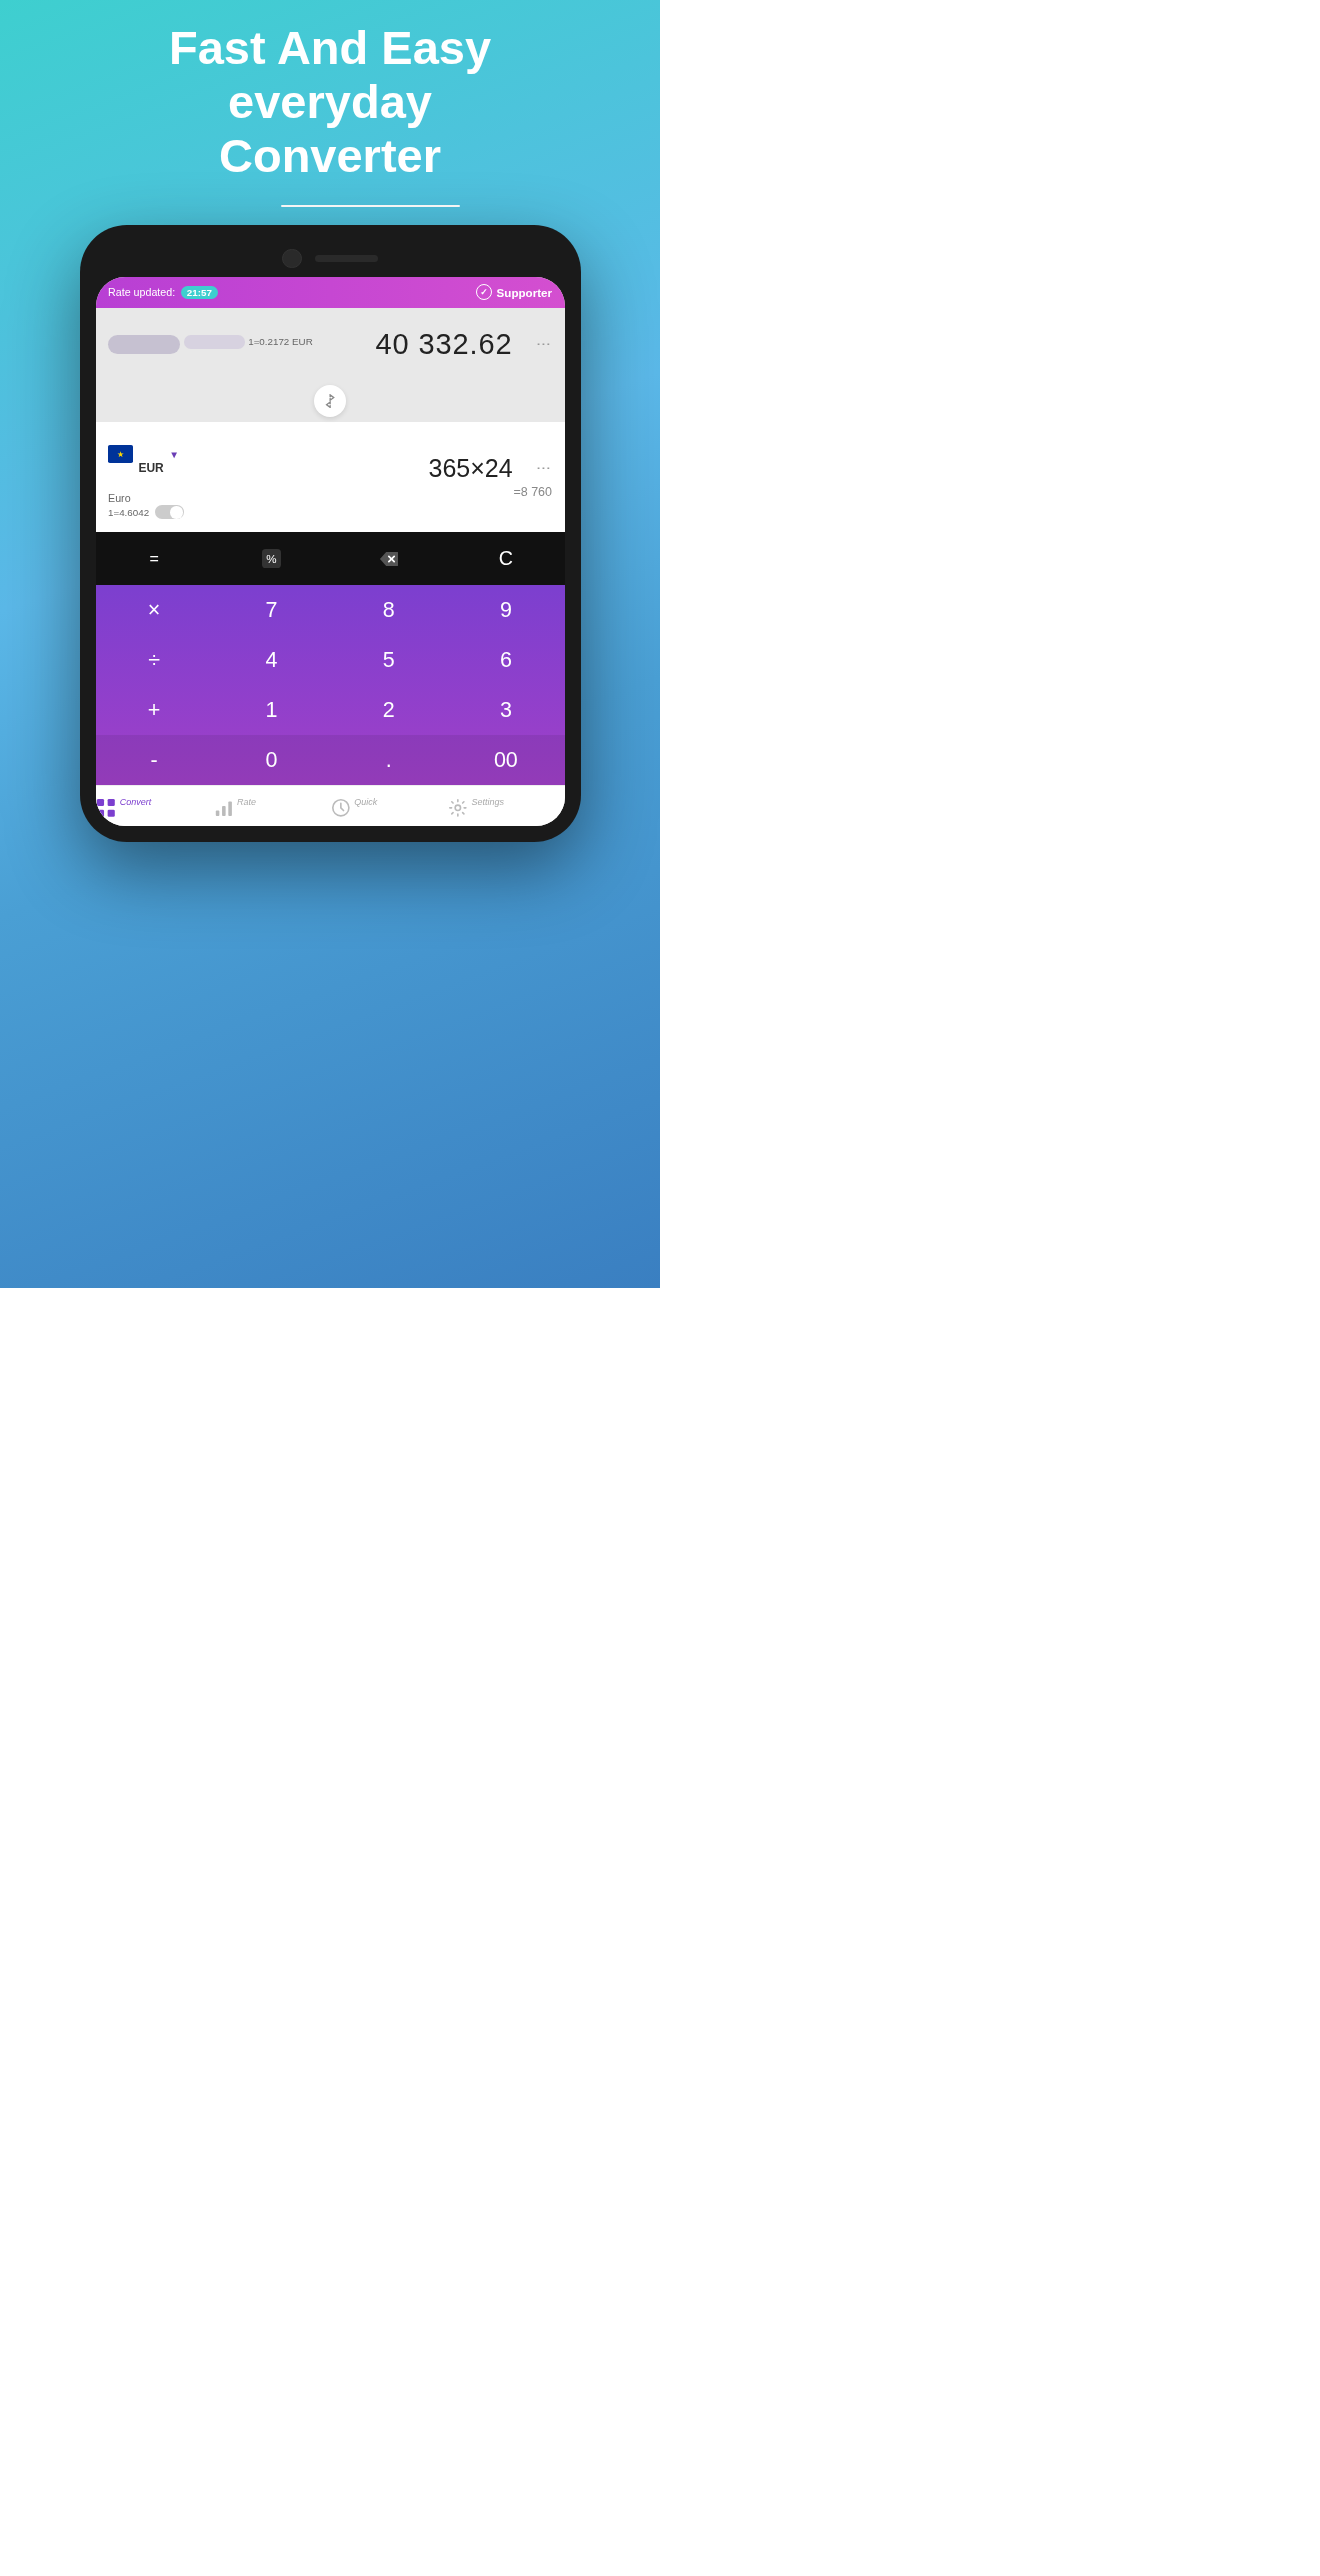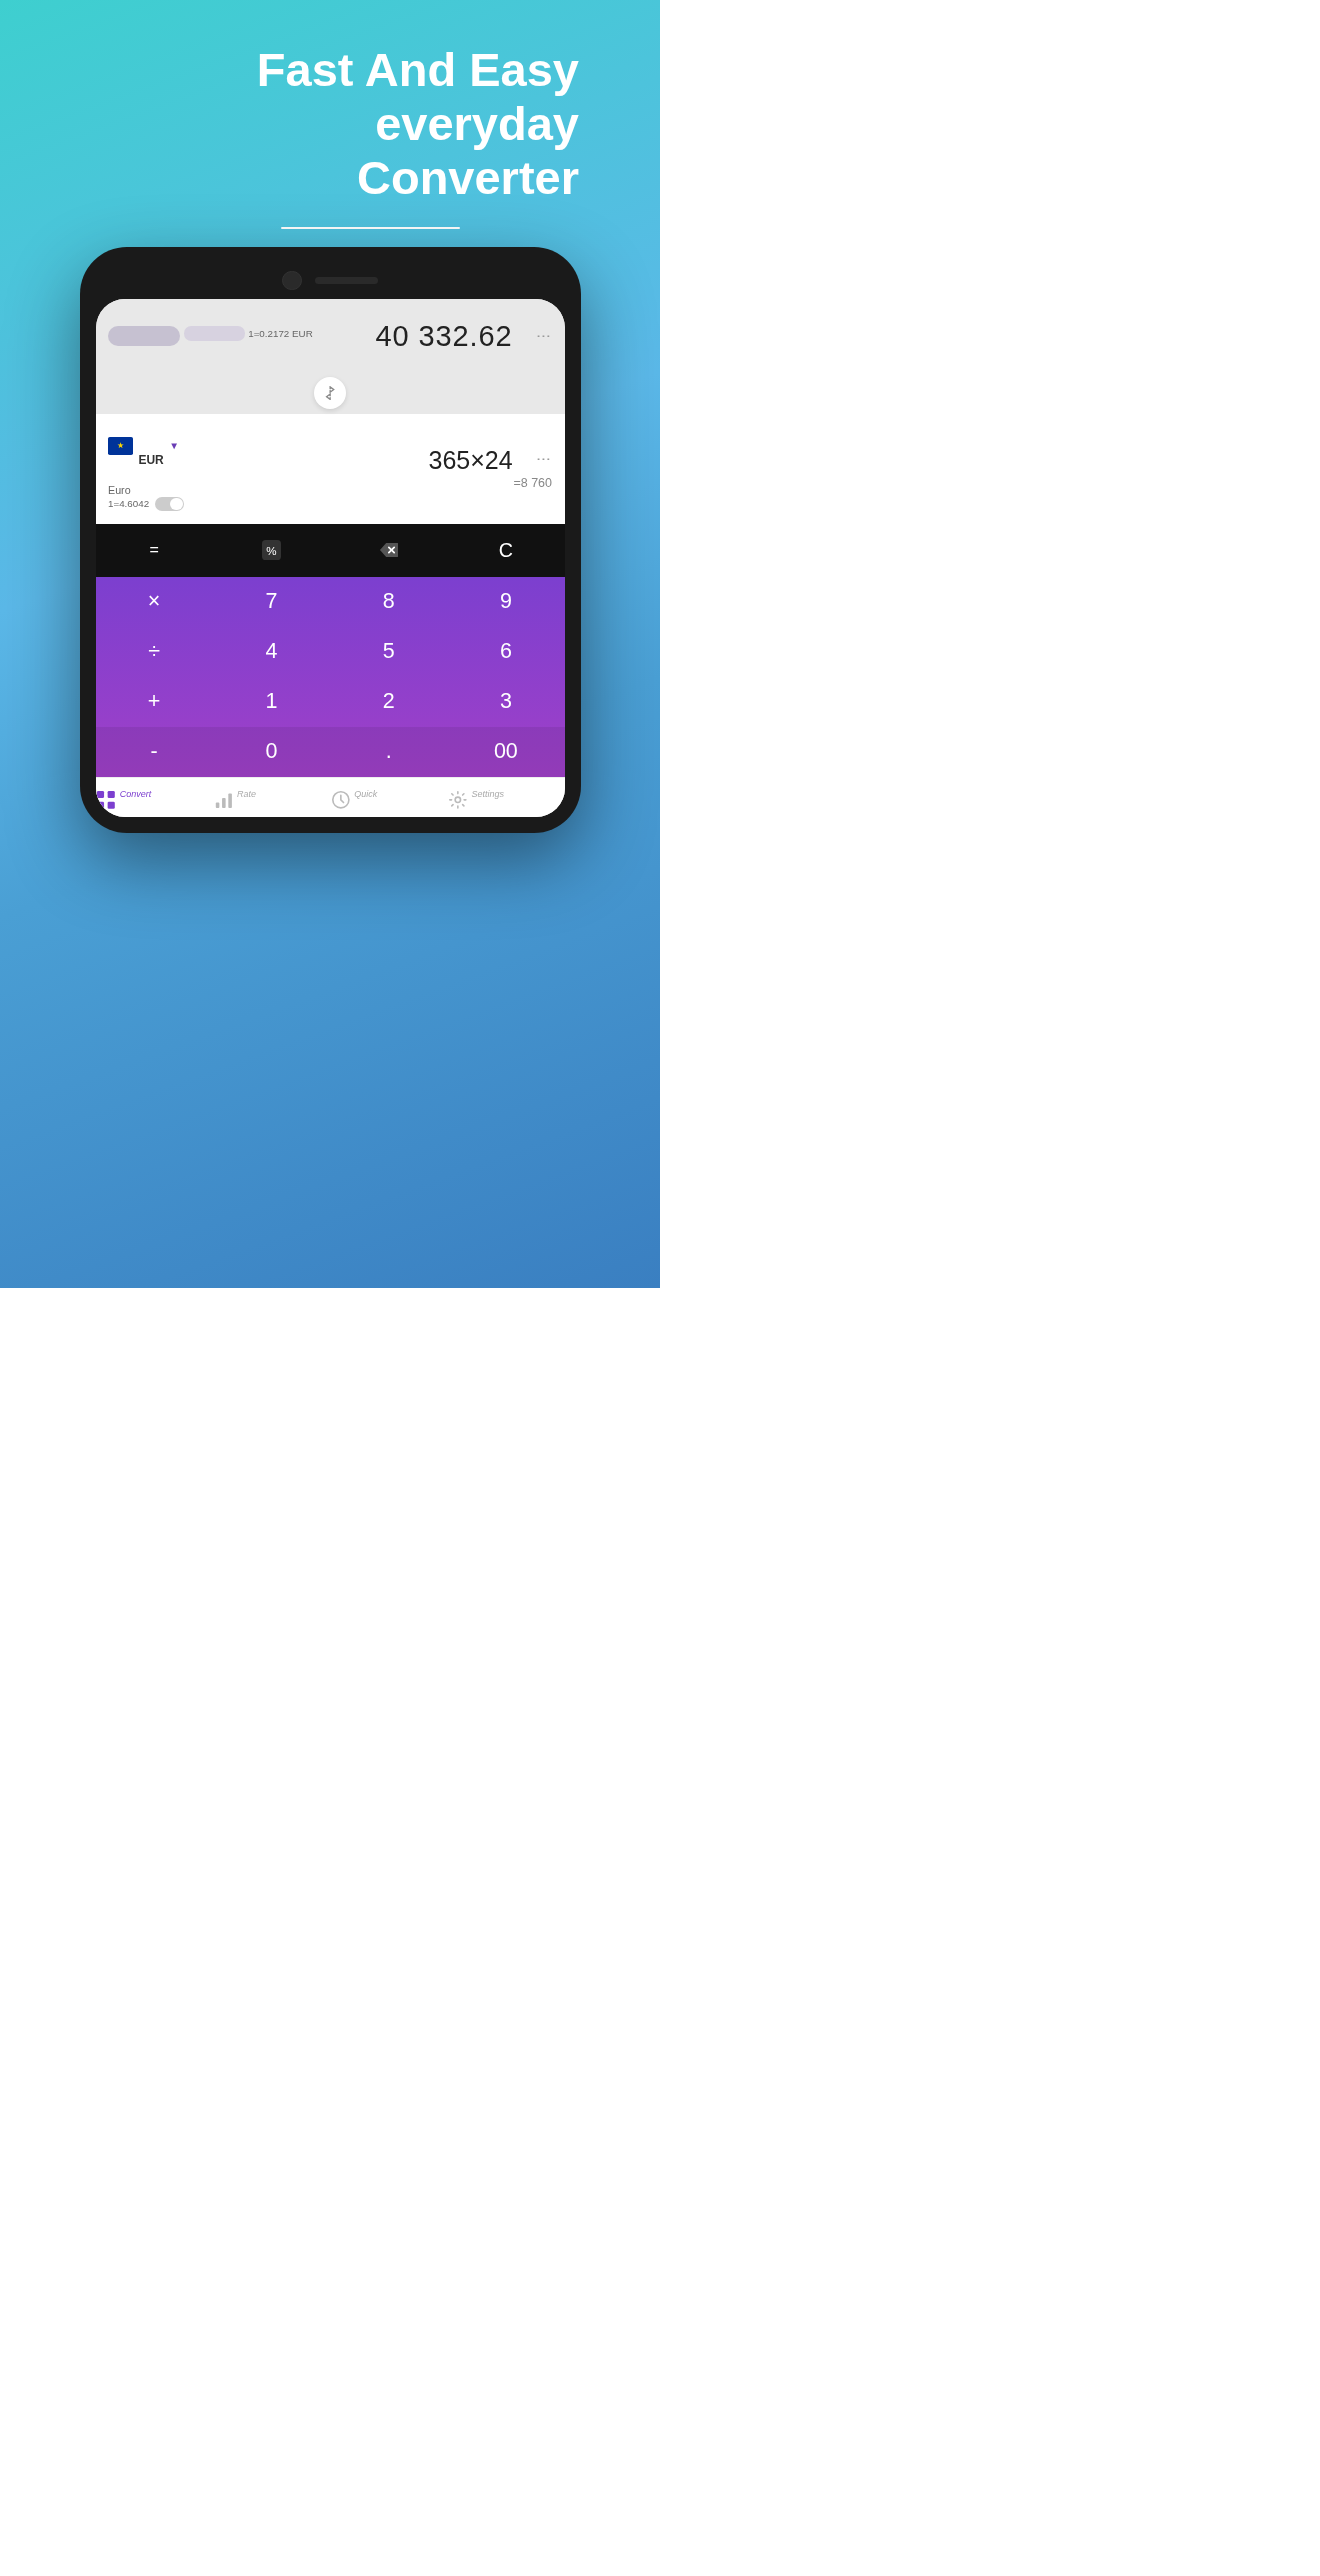--- a/index.html
+++ b/index.html
@@ -16,26 +16,26 @@
       height: 1288px;
       background: linear-gradient(160deg, #3ecfcf 0%, #5bb8e8 40%, #4a9fd4 60%, #3a7fc1 100%);
       position: relative;
       display: flex;
       flex-direction: column;
       align-items: center;
     }
 
     .hero-text {
       width: 100%;
-      padding: 43px 81px 18px 81px;
+      padding: 21px 81px 18px 81px;
       color: white;
       font-weight: 900;
       font-size: 47px;
       line-height: 1.15;
-      text-align: right;
+      text-align: center;
     }
 
     .hero-underline {
       width: 179px;
       height: 2.7px;
       background: white;
       margin: 3.6px 0 18px 81px;
       border-radius: 1.8px;
     }
 
@@ -383,20 +383,30 @@
   <div class="phone-wrapper">
     <div class="phone-outer">
 
       <div class="phone-notch-bar">
         <div class="phone-camera"></div>
         <div class="phone-speaker"></div>
       </div>
 
       <div class="phone-screen">
 
+        <div class="app-header">
+          <div class="rate-updated">
+            <span>Rate updated:</span>
+            <span class="rate-time-badge">21:57</span>
+          </div>
+          <div class="supporter-badge">
+            <div class="supporter-check">✓</div>
+            <span>Supporter</span>
+          </div>
+        </div>
 
         <div class="currency-row">
           <div class="currency-left">
             <div class="currency-flag-pill"></div>
             <div class="currency-flag-pill2"></div>
             <span class="currency-rate-text">1=0.2172 EUR</span>
           </div>
           <div class="currency-value-wrap">
             <span class="currency-value">40 332.62</span>
             <span class="three-dots">⋮</span>

